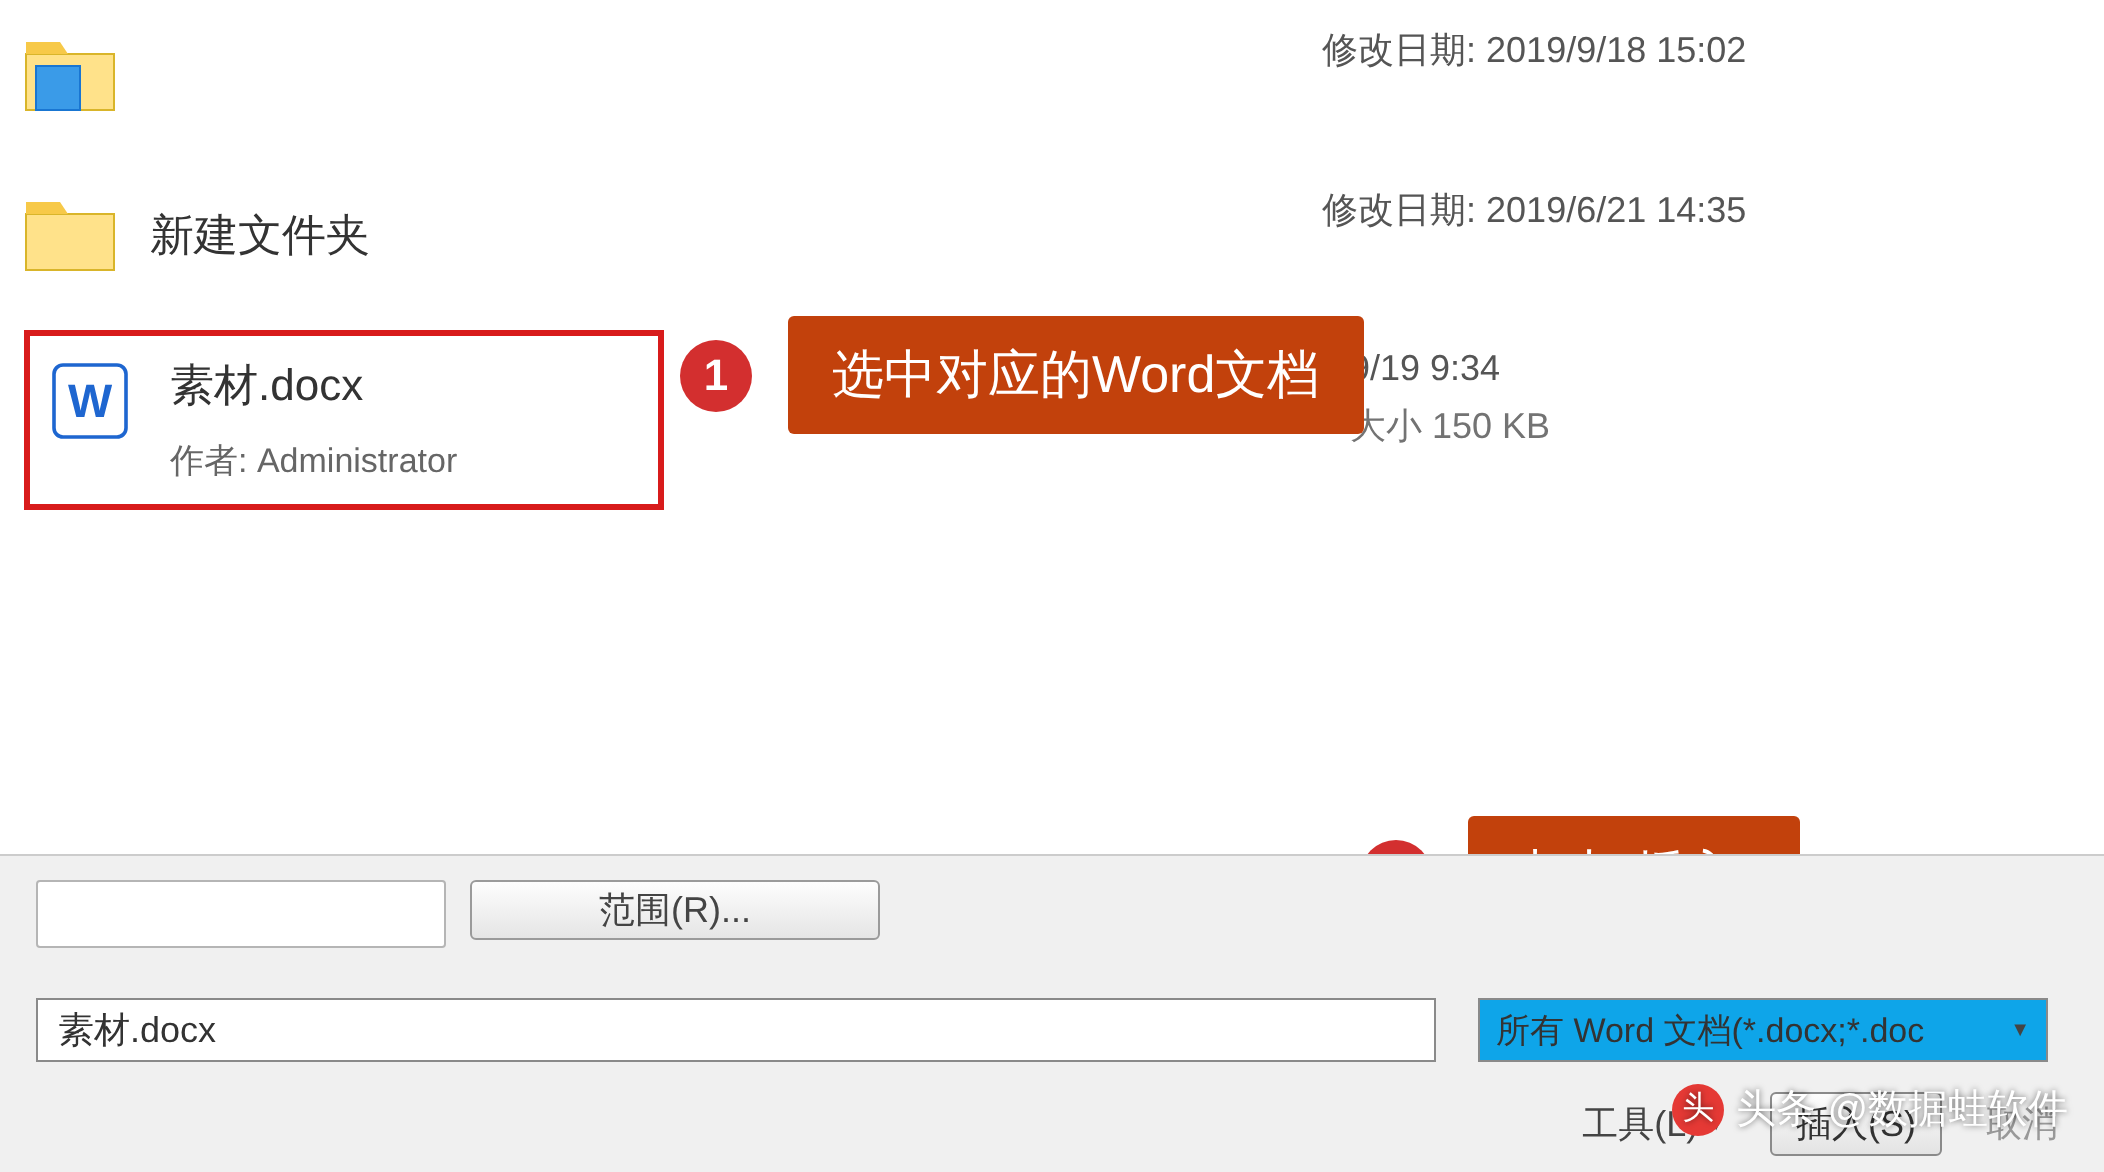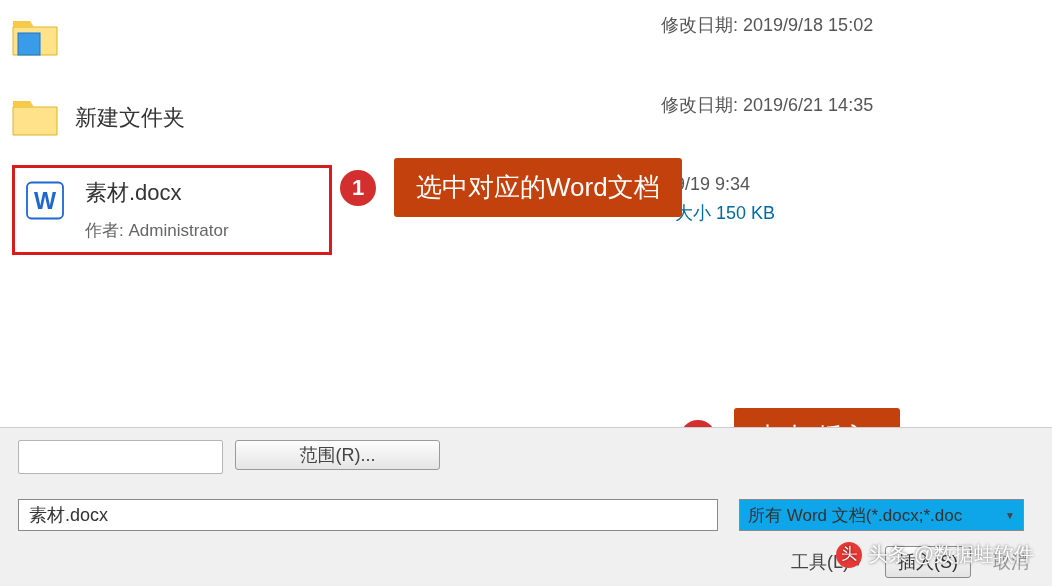--- a/index.html
+++ b/index.html
@@ -270,21 +270,21 @@
       <div class="file-name">素材.docx</div>
       <div class="file-author">
         <span>作者:</span> <span>Administrator</span>
       </div>
     </div>
   </div>
 </div>
 
 <div class="selected-meta">
   <div><span>9/19 9:34</span></div>
-  <div style="color:#0369a1;text-align:center;"><span>大小</span> <span>150 KB</span></div>
+  <div style="color:#737373;text-align:center;"><span>大小</span> <span>150 KB</span></div>
 </div>
 
 <div class="callout-1">
   <div class="callout-badge">1</div>
   <div class="callout-text">选中对应的Word文档</div>
 </div>
 
 <div class="callout-2">
   <div class="callout-badge">2</div>
   <div class="callout-text">点击"插入"</div>

